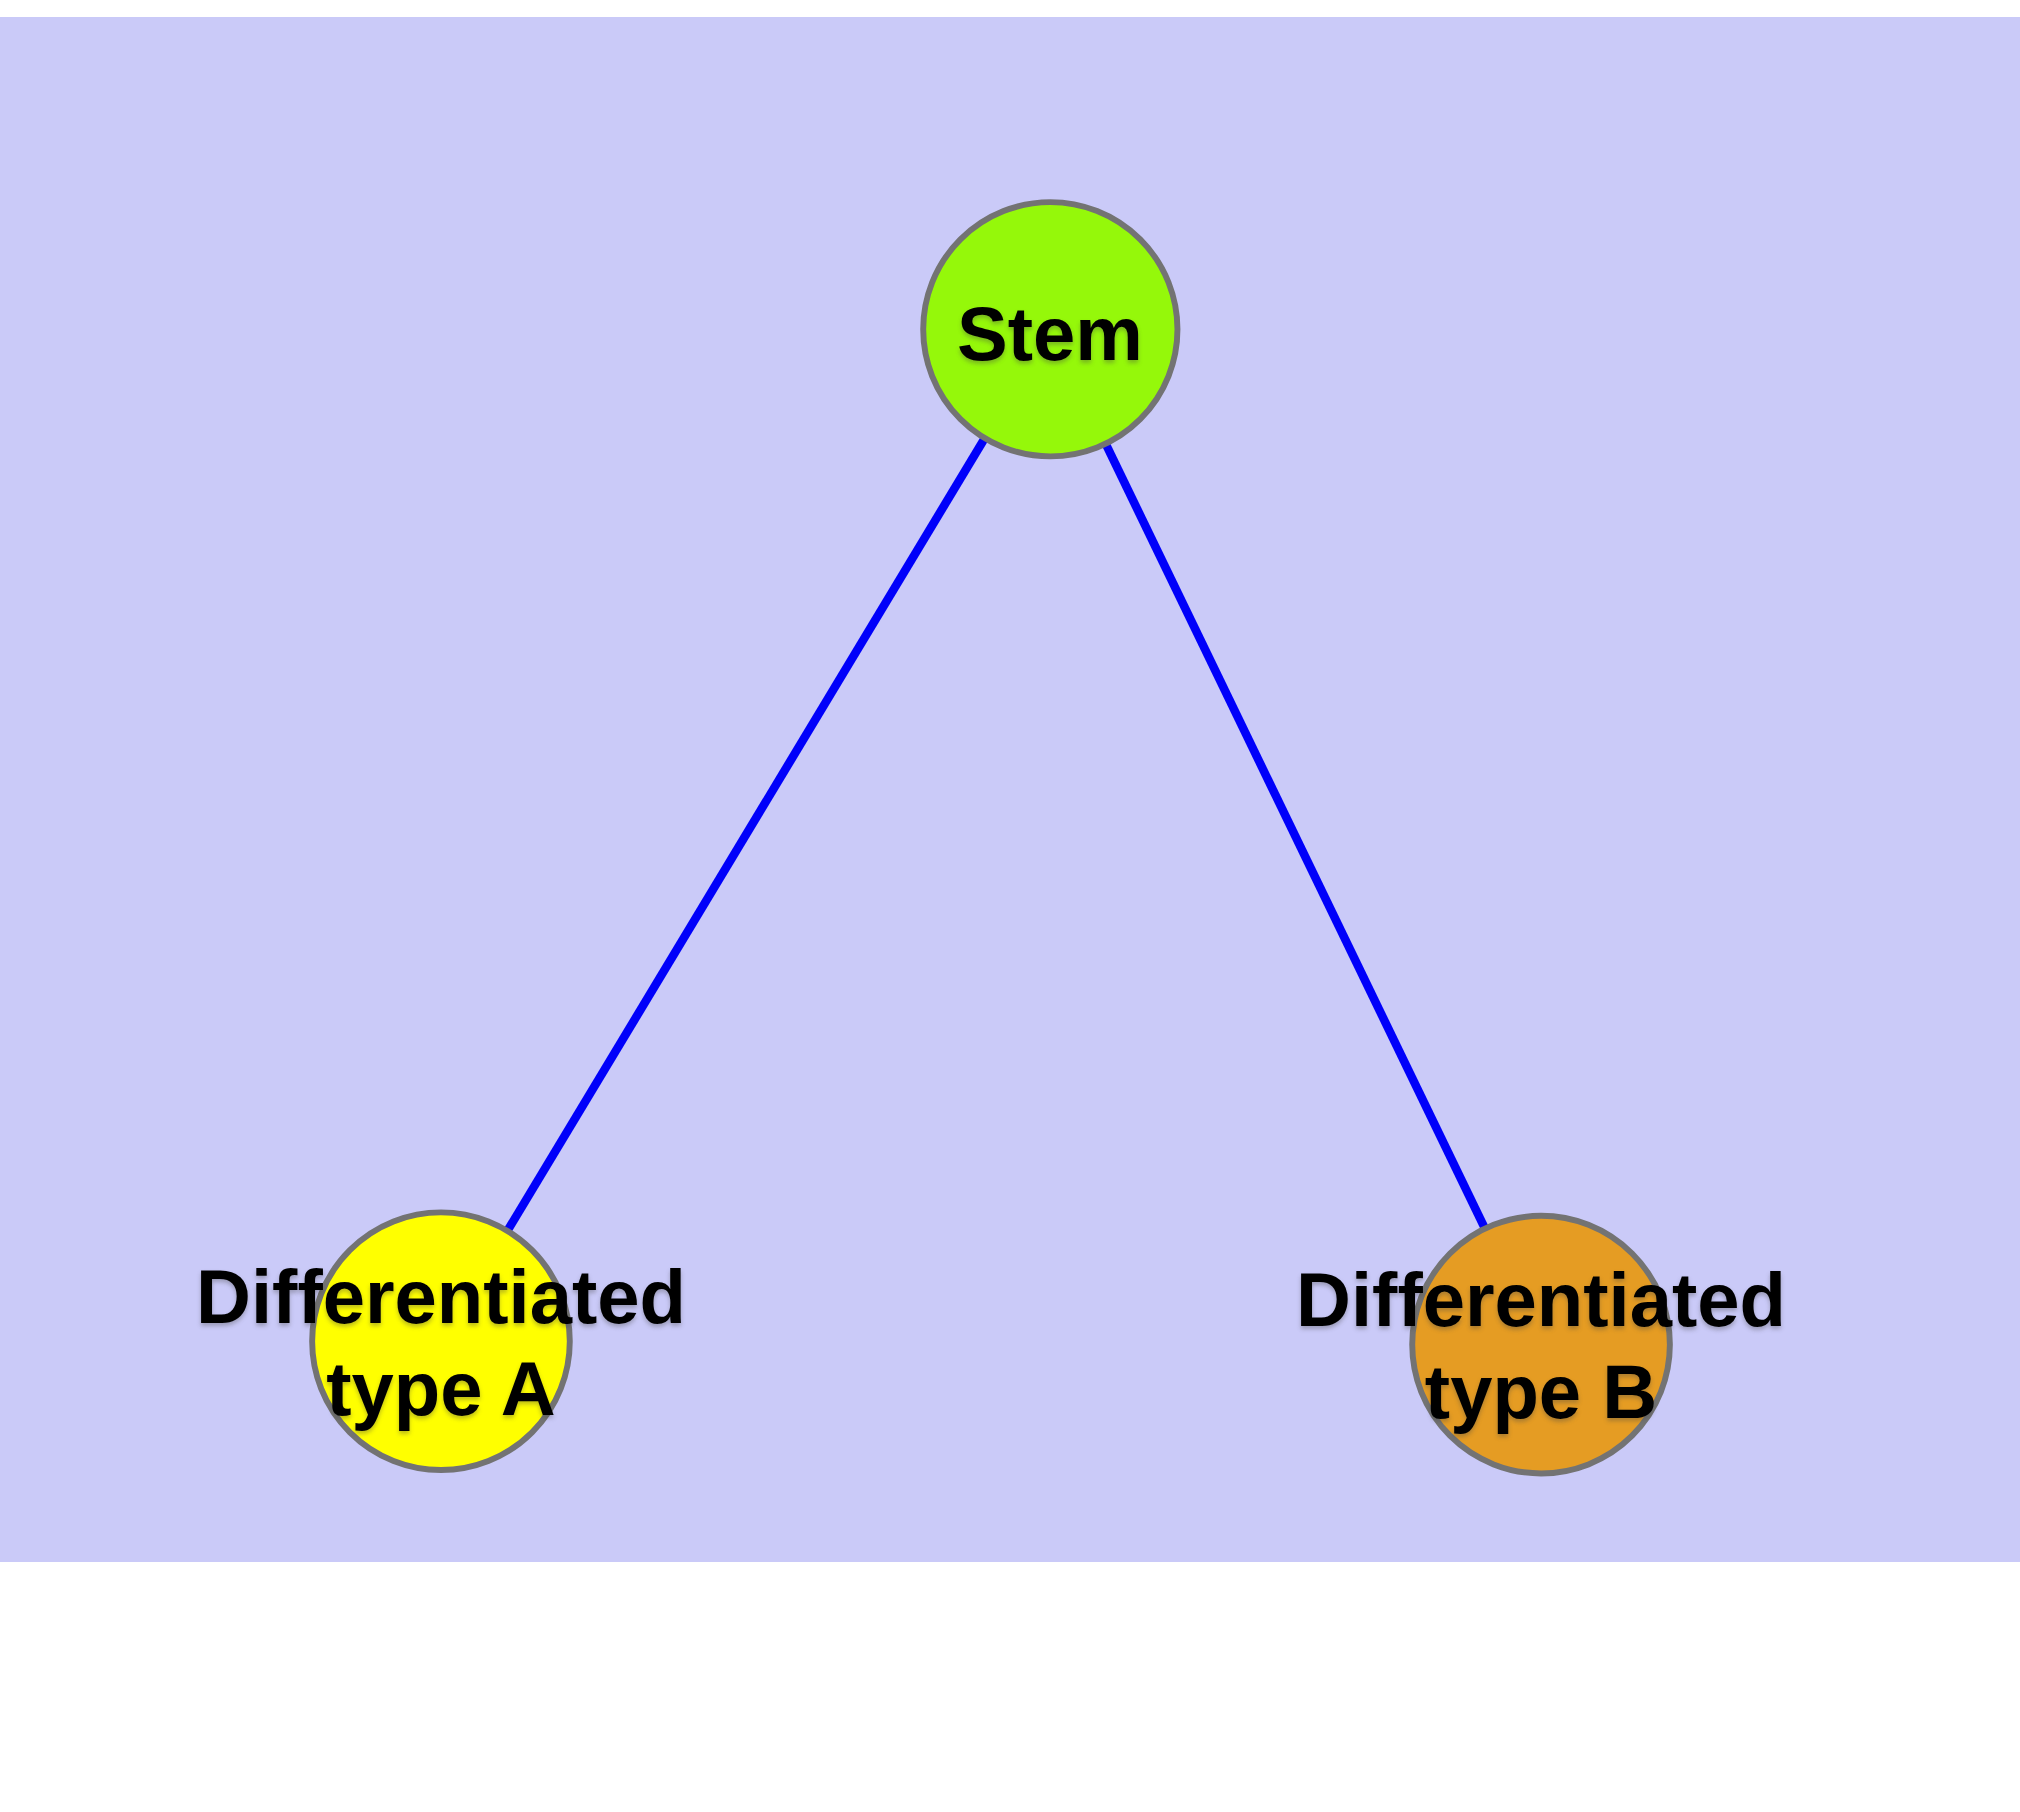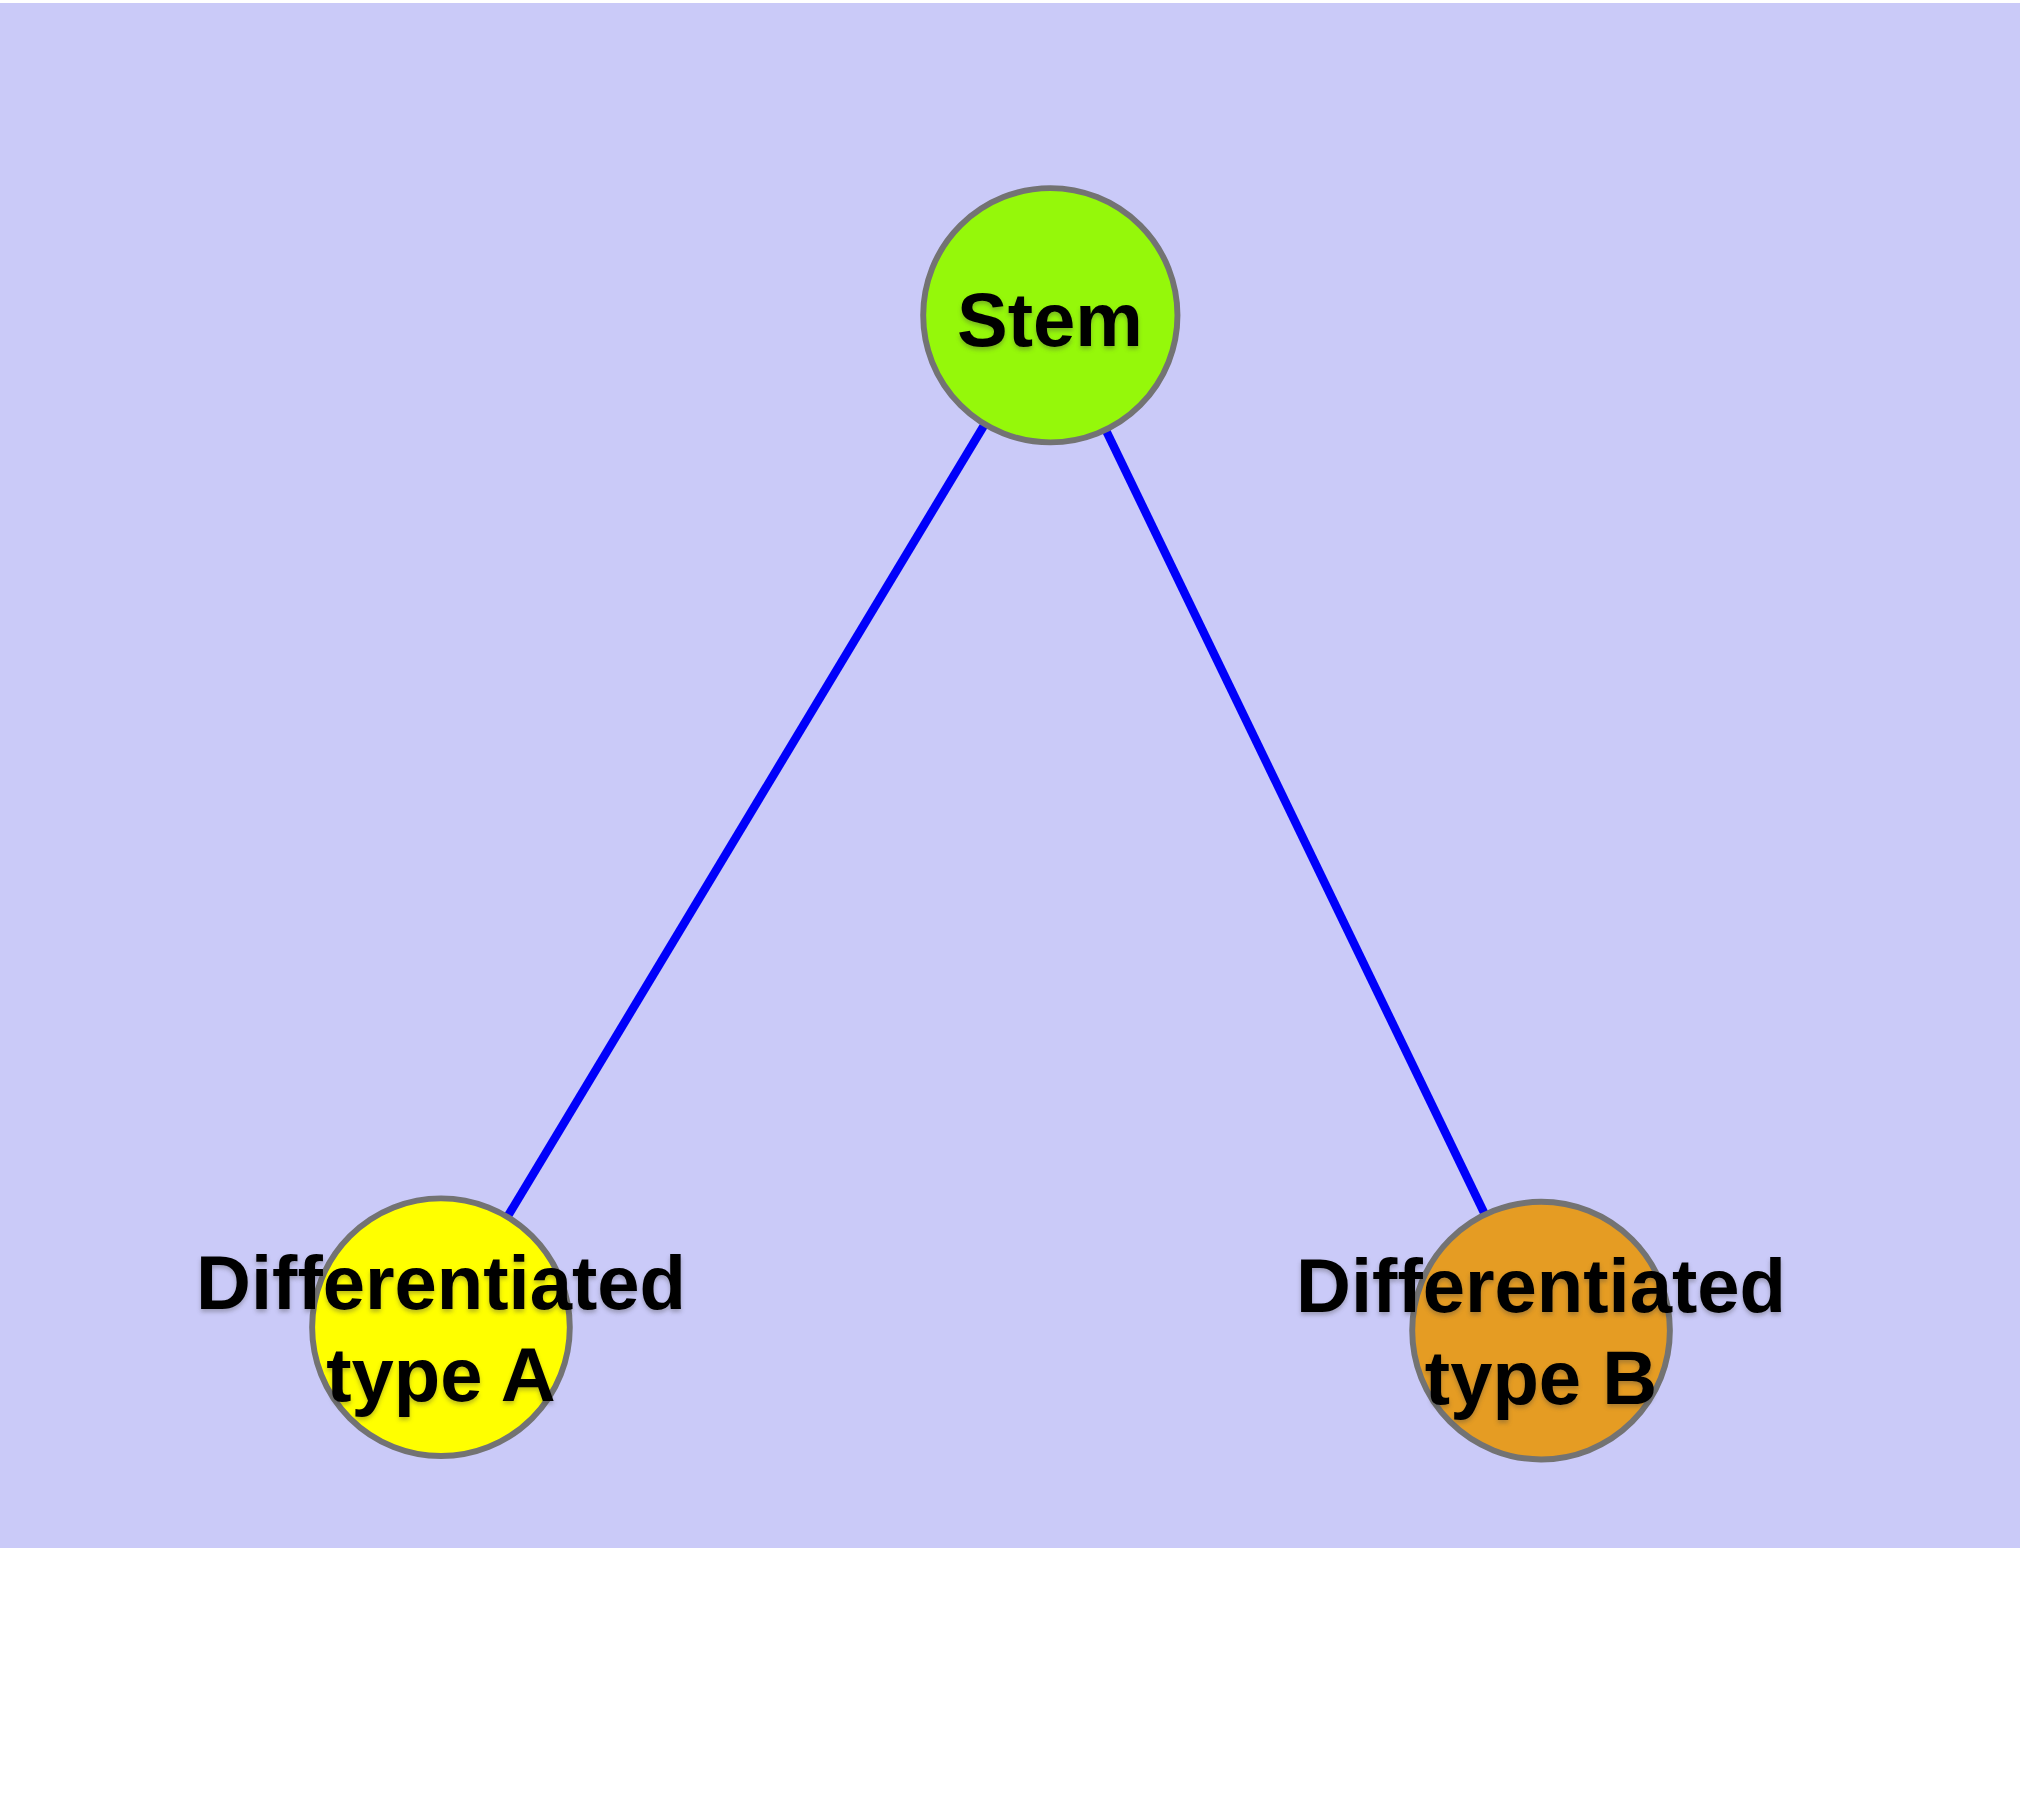--- a/index.html
+++ b/index.html
@@ -8,20 +8,21 @@
     --node-border:#737373;
     --label:#000000;
   }
   html,body{margin:0;padding:0;background:#ffffff;}
   .canvas{
     position:relative;
     width:2021px;
     height:1548px;
     overflow:hidden;
     font-family:"Liberation Sans", sans-serif;
+    margin-top:14px;
   }
   .bg{
     position:absolute;
     left:0; right:0; top:3.4px; bottom:0;
     background:var(--bg);
   }
   svg.graph{
     position:absolute;
     left:0; top:0;
   }

